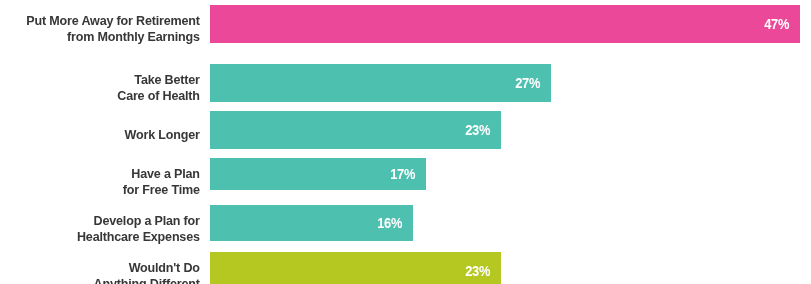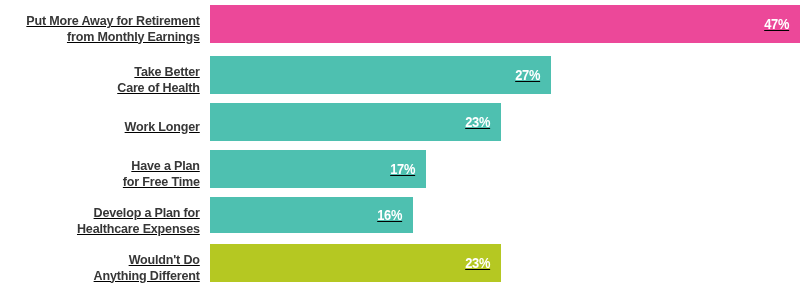--- a/index.html
+++ b/index.html
@@ -17,21 +17,20 @@
     position: relative;
     width: 811px;
     height: 284px;
     box-sizing: border-box;
   }
   .row {
     display: flex;
     align-items: center;
     width: 100%;
     box-sizing: border-box;
-    text-decoration: underline;
   }
   .cat-label {
     width: 210px;
     min-width: 210px;
     box-sizing: border-box;
     padding-right: 11px;
     text-align: right;
     color: #373737;
     font-family: "Liberation Sans", sans-serif;
     font-weight: bold;
@@ -72,42 +71,42 @@
 <div id="chart">
     <div class="row" style="height: 47px; margin-top: 5px;">
       <div class="cat-label">Put More Away for Retirement
 from Monthly Earnings</div>
       <div class="bar-area">
         <div class="bar" style="width: 590px; height: 38px; background: #ec4899;">
           <span class="bar-value">47%</span>
         </div>
       </div>
     </div>
-    <div class="row" style="height: 47px; margin-top: 4px;">
+    <div class="row" style="height: 47px; margin-top: 12px;">
       <div class="cat-label">Take Better
 Care of Health</div>
       <div class="bar-area">
         <div class="bar" style="width: 341px; height: 38px; background: rgb(78, 192, 176);">
           <span class="bar-value">27%</span>
         </div>
       </div>
     </div>
     <div class="row" style="height: 47px; margin-top: 0px; align-items: center;">
       <div class="cat-label">Work Longer</div>
       <div class="bar-area">
         <div class="bar" style="width: 291px; height: 38px; background: rgb(78, 192, 176);">
           <span class="bar-value">23%</span>
         </div>
       </div>
     </div>
     <div class="row" style="height: 47px; margin-top: 0px; align-items: center;">
       <div class="cat-label">Have a Plan
 for Free Time</div>
       <div class="bar-area">
-        <div class="bar" style="width: 216px; height: 38px; background: rgb(78, 192, 176);">
+        <div class="bar" style="width: 216px; height: 32px; background: rgb(78, 192, 176);">
           <span class="bar-value">17%</span>
         </div>
       </div>
     </div>
     <div class="row" style="height: 47px; margin-top: 0px; justify-content: flex-end;">
       <div class="cat-label">Develop a Plan for
 Healthcare Expenses</div>
       <div class="bar-area">
         <div class="bar" style="width: 203px; height: 36px; background: rgb(78, 192, 176);">
           <span class="bar-value">16%</span>

